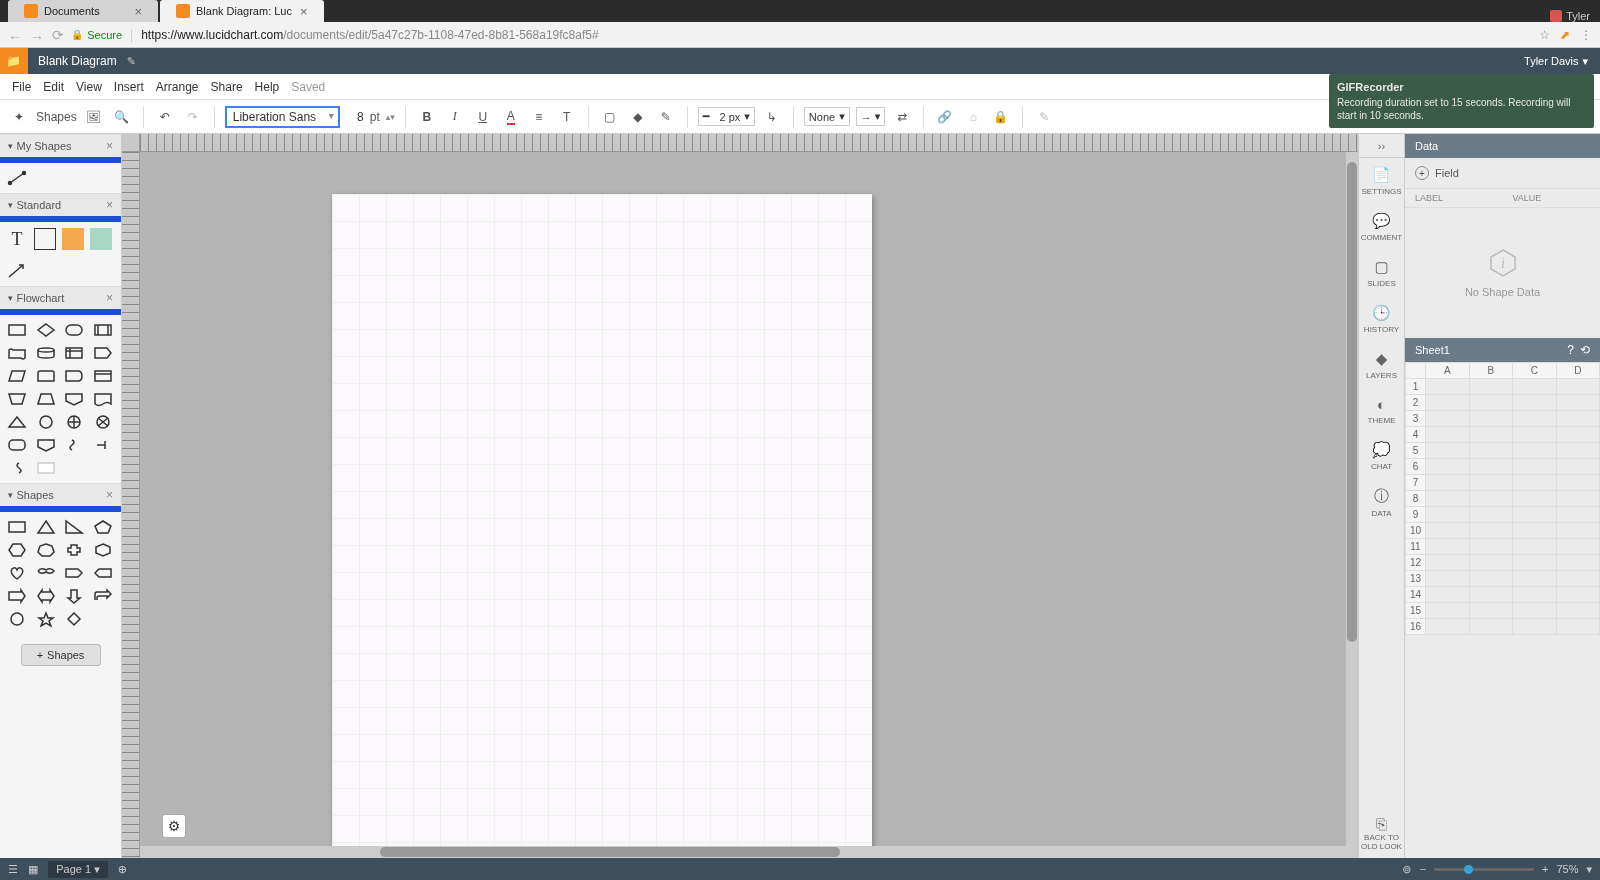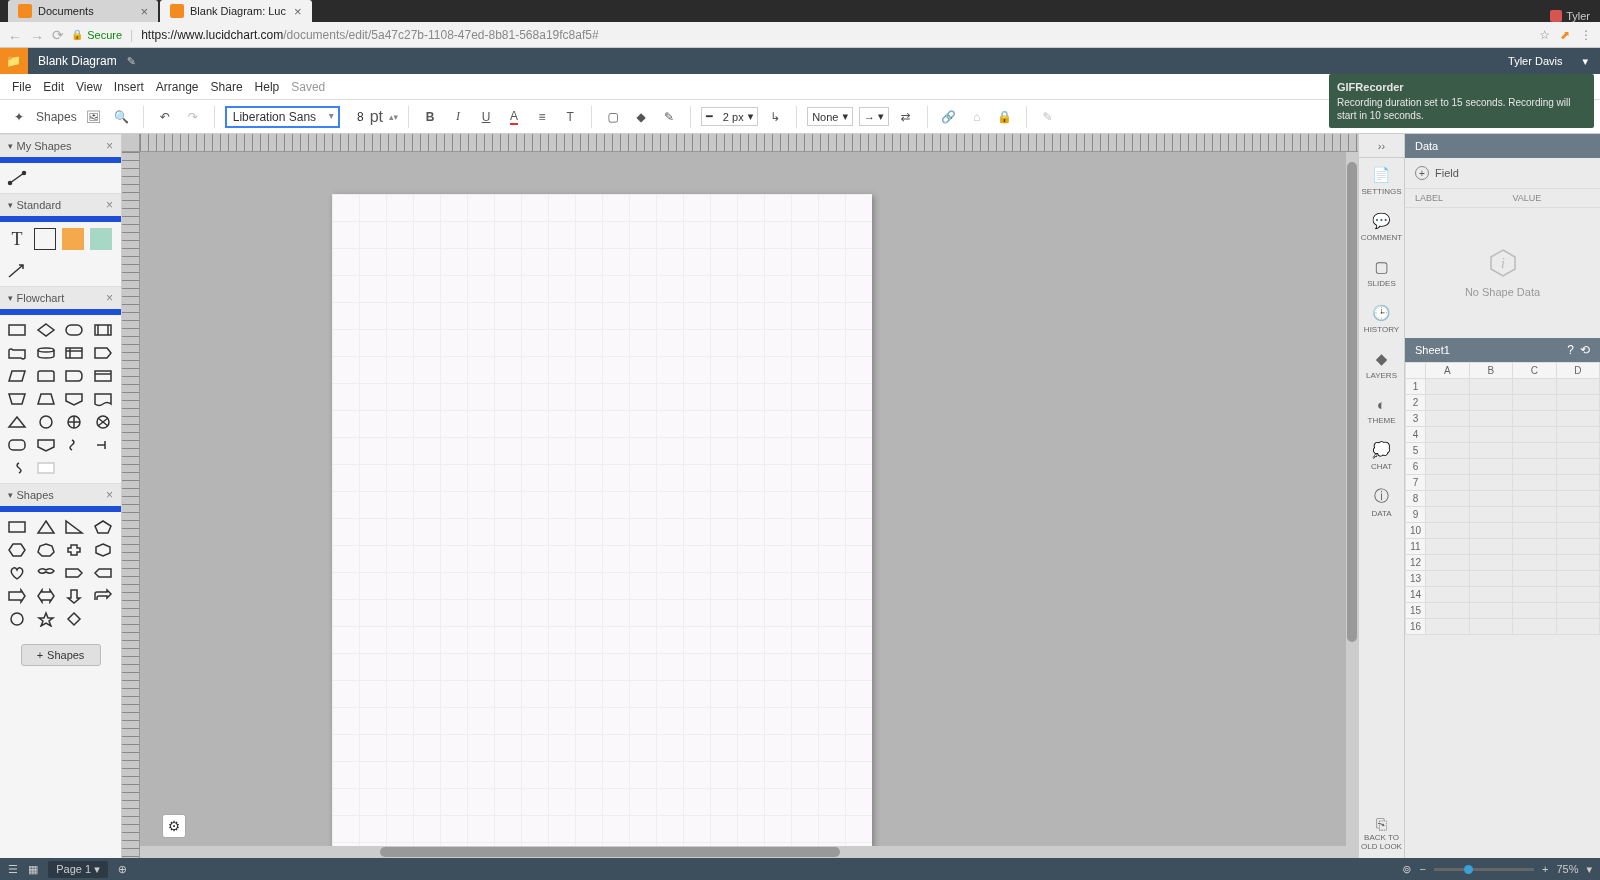--- a/index.html
+++ b/index.html
@@ -1,55 +1,55 @@
 <!DOCTYPE html>
 <html><head>
 <meta charset="utf-8">
 <style>
 * { box-sizing: border-box; margin: 0; padding: 0; }
 body { font-family: Arial, sans-serif; font-size: 12px; color: #333; background: #2b2b2b; width: 1600px; height: 880px; overflow: hidden; }
 
 
 .browser-tabs { height: 22px; background: #2b2b2b; display: flex; align-items: flex-end; padding-left: 8px; }
-.browser-tab { height: 22px; background: #d4d4d4; display: flex; align-items: center; padding: 0 10px; font-size: 11px; color: #222; position: relative; margin-right: 2px; border-radius: 3px 3px 0 0; min-width: 150px; }
+.browser-tab { height: 22px; background: #d4d4d4; display: flex; align-items: center; padding: 0 16px; font-size: 11px; color: #222; position: relative; margin-right: 2px; border-radius: 3px 3px 0 0; min-width: 150px; }
 .browser-tab.active { background: #f2f2f2; }
 .browser-tab .favicon { width: 14px; height: 14px; background: #f48b1f; margin-right: 6px; border-radius: 2px; }
 .browser-tab .tab-close { margin-left: auto; color: #666; font-size: 13px; padding-left: 8px; }
 .browser-profile { margin-left: auto; color: #ccc; font-size: 11px; padding: 0 10px; display: flex; align-items: center; gap: 4px; }
 .browser-profile::before { content: ""; width: 12px; height: 12px; background: #d9534f; border-radius: 2px; display: inline-block; }
 
 .addr-bar { height: 26px; background: #f2f2f2; display: flex; align-items: center; padding: 0 8px; gap: 8px; border-bottom: 1px solid #ccc; }
 .nav-btn { color: #aaa; font-size: 14px; display: inline-flex; }
 .addr-secure { color: #0a8a0a; font-size: 11px; display: flex; align-items: center; gap: 3px; }
 .addr-secure::before { content: "🔒"; font-size: 10px; }
 .addr-url { font-size: 12px; color: #888; }
 .addr-url .dark { color: #222; }
 .addr-right { margin-left: auto; display: flex; gap: 10px; color: #888; }
 
 
 .app-header { height: 26px; background: #3d4e5d; display: flex; align-items: center; color: #fff; }
 .folder-icon { width: 28px; height: 26px; background: #f48b1f; display: flex; align-items: center; justify-content: center; color: #fff; }
 .doc-title { padding: 0 10px; font-size: 12px; }
 .edit-pencil { color: #c2c2c2; font-size: 11px; }
-.app-user { margin-left: auto; padding: 0 12px; font-size: 11px; display: flex; align-items: center; gap: 20px; }
+.app-user { margin-left: auto; padding: 0 12px; font-size: 11px; display: flex; align-items: center; gap: 4px; }
 
 
 .menu-bar { height: 26px; background: #fff; display: flex; align-items: center; padding: 0 12px; gap: 12px; font-size: 12px; border-bottom: 1px solid #ddd; }
 .menu-item { color: #333; }
 .menu-saved { color: #999; }
 
 
 .toolbar { height: 34px; background: #fff; display: flex; align-items: center; padding: 0 8px; gap: 6px; border-bottom: 1px solid #ccc; font-size: 12px; }
 .tb-sep { width: 1px; height: 22px; background: #ddd; margin: 0 4px; }
 .tb-btn { display: inline-flex; align-items: center; justify-content: center; min-width: 22px; height: 24px; color: #555; }
 .tb-label { color: #555; }
 .font-select { border: 2px solid #3b82f6; padding: 2px 20px 2px 6px; font-size: 12px; min-width: 115px; position: relative; }
 .font-select::after { content: "▾"; position: absolute; right: 4px; color: #888; font-size: 10px; }
 .size-input { width: 18px; text-align: right; }
-.unit { color: #555; font-size: 16px; }
+.unit { color: #555; font-size: 12px; }
 .stroke-select { border: 1px solid #ccc; padding: 2px 4px; font-size: 11px; display: flex; align-items: center; gap: 4px; }
 .notif { position: absolute; right: 6px; top: 74px; width: 265px; background: #3b5b49; color: #e6e6e6; padding: 6px 8px; border-radius: 2px; font-size: 10px; z-index: 100; line-height: 1.3; }
 .notif .title { font-weight: bold; font-size: 11px; margin-bottom: 2px; }
 
 
 .main { display: flex; height: calc(100% - 22px - 26px - 26px - 26px - 34px - 22px); }
 
 
 .left-panel { width: 122px; background: #f5f5f5; border-right: 1px solid #ccc; overflow-y: auto; }
 .panel-section-hdr { background: #e8e8e8; padding: 4px 8px; font-size: 11px; color: #555; display: flex; align-items: center; border-bottom: 6px solid #1d4ed8; border-top: 1px solid #ddd; }

